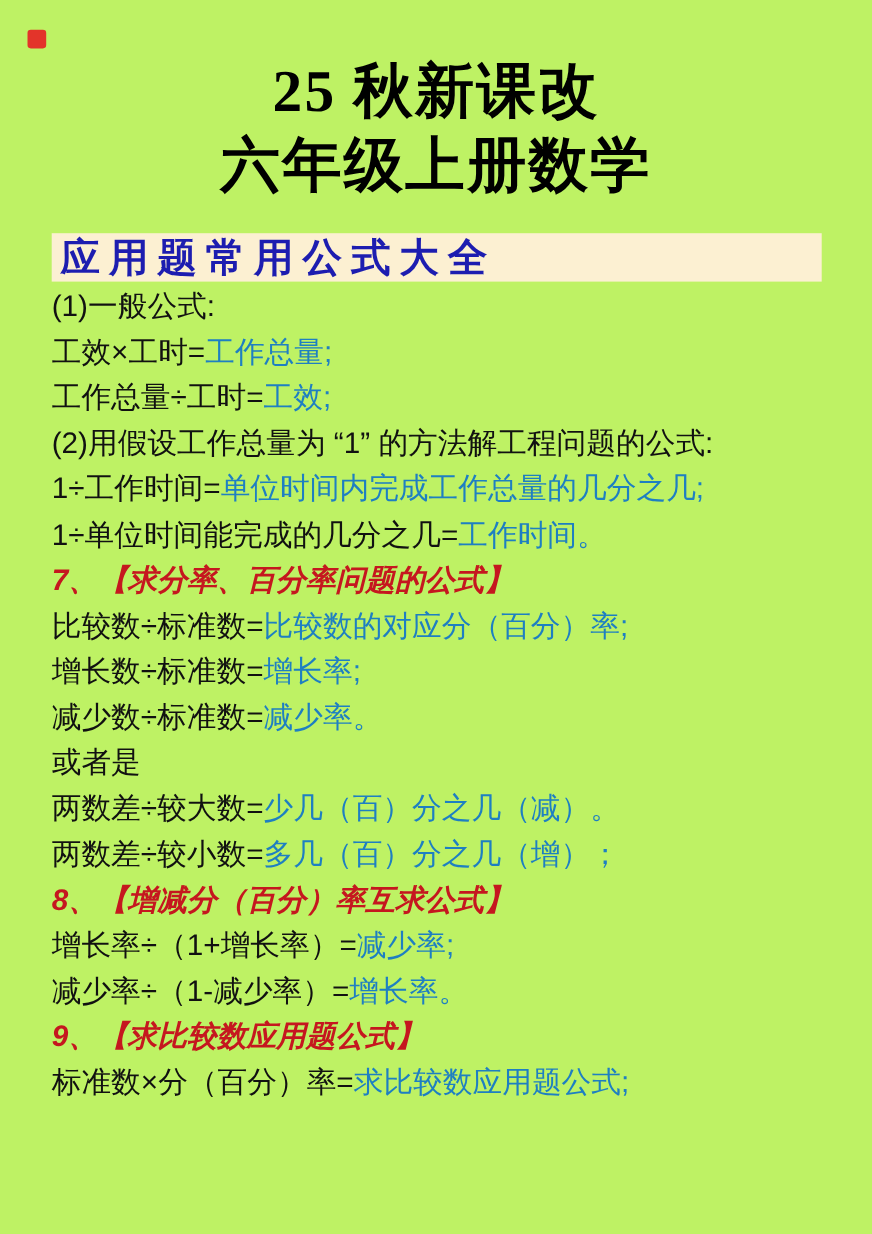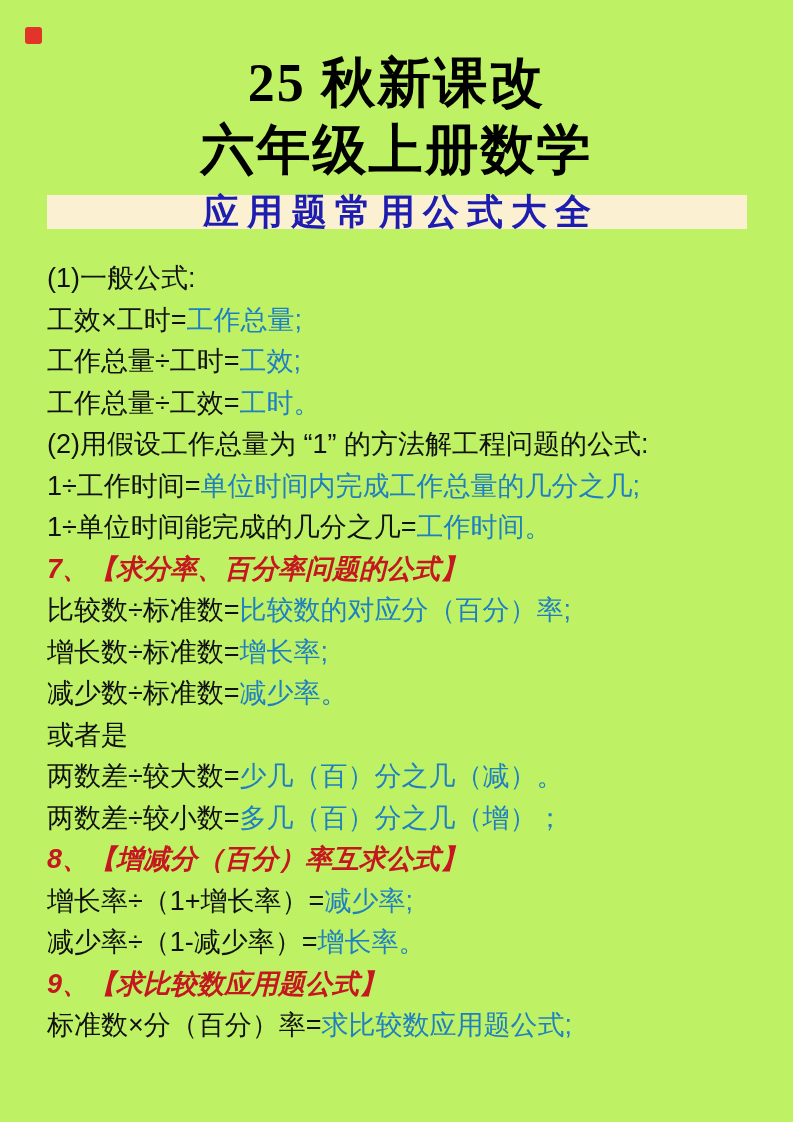--- a/index.html
+++ b/index.html
@@ -21,23 +21,23 @@
     position:absolute;left:25px;top:27px;width:17px;height:17px;
     background:var(--marker-red);border-radius:3px;
   }
   .title-block{
     position:absolute;top:50px;left:0;right:0;text-align:center;
     font-family:"Liberation Serif","DejaVu Serif",serif;
     font-weight:900;color:#000;
   }
   .title-line{font-size:54px;line-height:67px;letter-spacing:2px;}
   .banner{
-    position:absolute;left:47px;right:46px;top:195px;height:34px;
+    position:absolute;left:47px;right:46px;top:212px;height:44px;
     background:var(--banner-bg);
-    display:flex;align-items:center;justify-content:center;
+    display:flex;align-items:center;
   }
   .banner-text{
     font-family:"Liberation Serif","DejaVu Serif",serif;
     font-weight:bold;font-size:36px;color:var(--banner-text);
     letter-spacing:8px;text-indent:8px;
   }
   .content{position:absolute;left:47px;top:258px;right:10px;}
   .line{
     height:41.5px;line-height:41.5px;font-size:27px;
     color:var(--ink);white-space:nowrap;
@@ -65,21 +65,20 @@
   </div>
 
   <div class="banner">
     <span class="banner-text">应用题常用公式大全</span>
   </div>
 
   <main class="content" id="formula-list">
       <div class="line"><span class="black">(1)一般公式:</span></div>
       <div class="line"><span class="black">工效×工时=</span><span class="blue">工作总量;</span></div>
       <div class="line"><span class="black">工作总量÷工时=</span><span class="blue">工效;</span></div>
-      <div class="line"><span class="black">工作总量÷工效=</span><span class="blue">工时。</span></div>
       <div class="line"><span class="black">(2)用假设工作总量为 “1” 的方法解工程问题的公式:</span></div>
       <div class="line"><span class="black">1÷工作时间=</span><span class="blue">单位时间内完成工作总量的几分之几;</span></div>
       <div class="line"><span class="black">1÷单位时间能完成的几分之几=</span><span class="blue">工作时间。</span></div>
       <div class="line header"><span class="red">7、【求分率、百分率问题的公式】</span></div>
       <div class="line"><span class="black">比较数÷标准数=</span><span class="blue">比较数的对应分（百分）率;</span></div>
       <div class="line"><span class="black">增长数÷标准数=</span><span class="blue">增长率;</span></div>
       <div class="line"><span class="black">减少数÷标准数=</span><span class="blue">减少率。</span></div>
       <div class="line"><span class="black">或者是</span></div>
       <div class="line"><span class="black">两数差÷较大数=</span><span class="blue">少几（百）分之几（减）。</span></div>
       <div class="line"><span class="black">两数差÷较小数=</span><span class="blue">多几（百）分之几（增）；</span></div>

